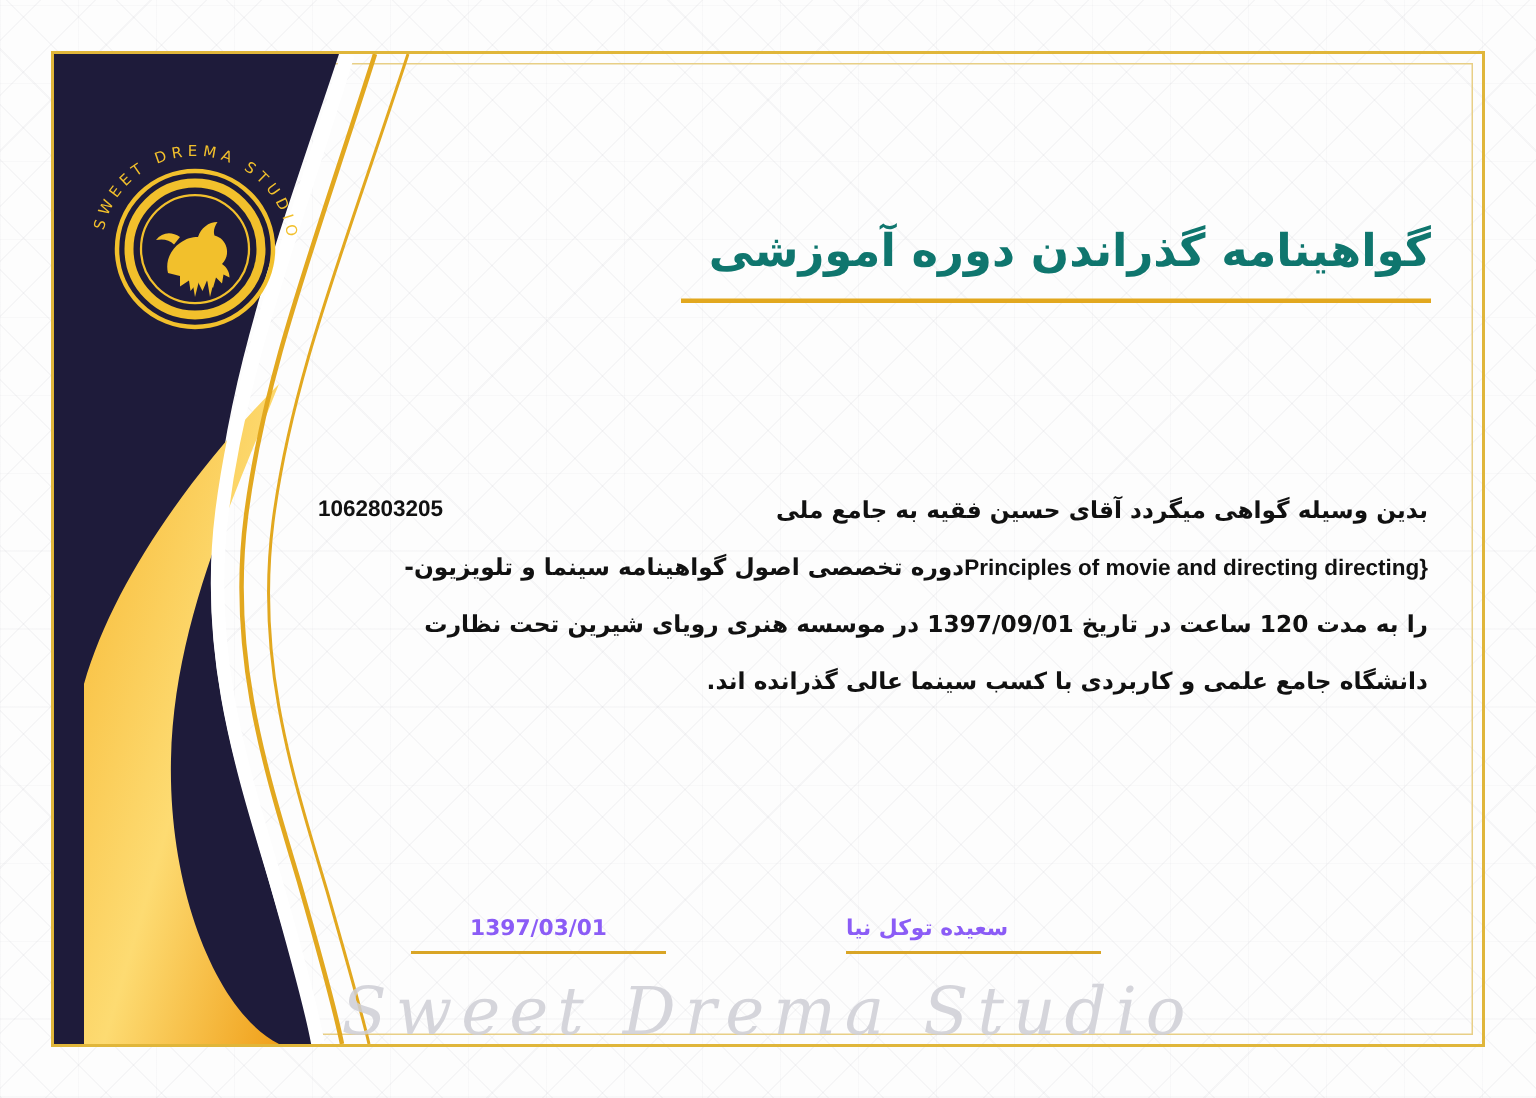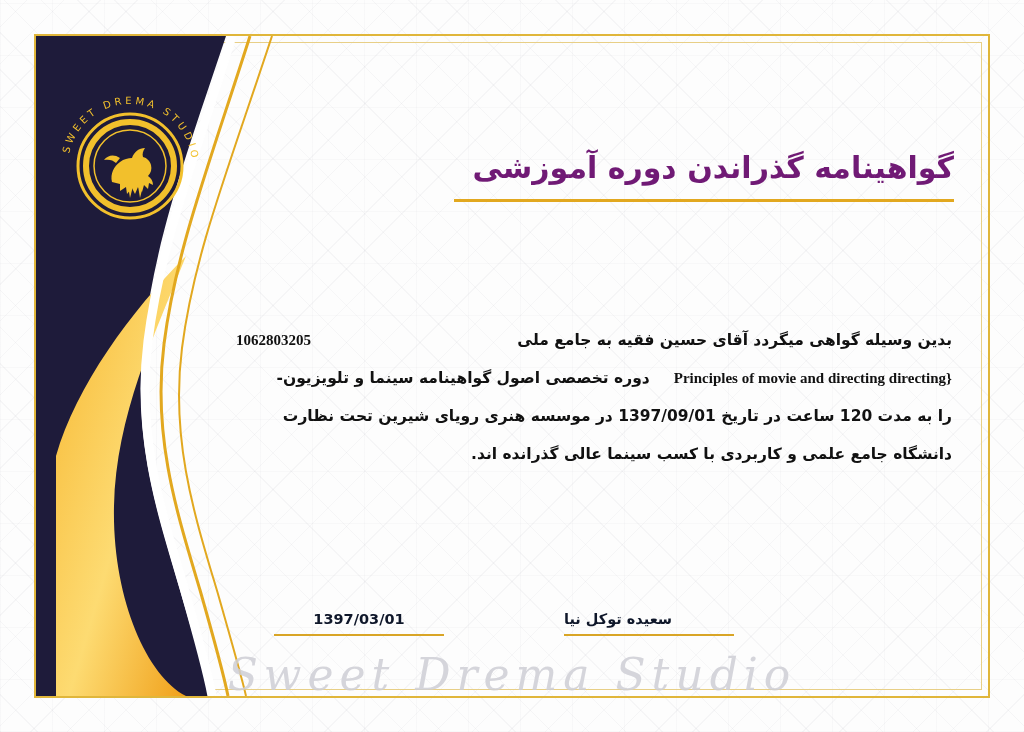--- a/index.html
+++ b/index.html
@@ -74,21 +74,21 @@
     position: absolute;
     right: 70px;
     top: 150px;
     width: 560px;
     text-align: left;
   }
   .title-text {
     font-family: "DejaVu Sans", "Liberation Sans", sans-serif;
     font-size: 30px;
     font-weight: bold;
-    color: #701a75;
+    color: #0f766e;
     direction: rtl;
     text-align: right;
     letter-spacing: 0px;
     white-space: nowrap;
   }
   .title-rule {
     margin-top: 14px;
     height: 3px;
     background: #e2a81f;
     width: 500px;
@@ -121,38 +121,37 @@
   .body-line {
     display: block;
     white-space: nowrap;
   }
   .body-line.justify {
     display: flex;
     justify-content: space-between;
     white-space: nowrap;
   }
   .latin {
-    font-family: Liberation Serif, serif;
+    font-family: Liberation Sans, sans-serif;
     direction: ltr;
     unicode-bidi: embed;
     font-size: 15px;
-    margin-left: 24px;
   }
 
   
   .sig-block {
     position: absolute;
     bottom: 96px;
   }
   .sig-left { right: 290px; width: 170px; text-align: left; }
   .sig-right { right: 580px; width: 170px; text-align: center; }
   .sig-value {
     font-size: 14.5px;
     font-weight: bold;
-    color: #0f172a;
+    color: #8b5cf6;
     direction: rtl;
     padding-bottom: 7px;
   }
   .sig-value.num { direction: ltr; font-family: "DejaVu Sans", sans-serif; }
   .sig-rule {
     height: 2px;
     background: #d9a526;
     width: 100%;
   }
 

